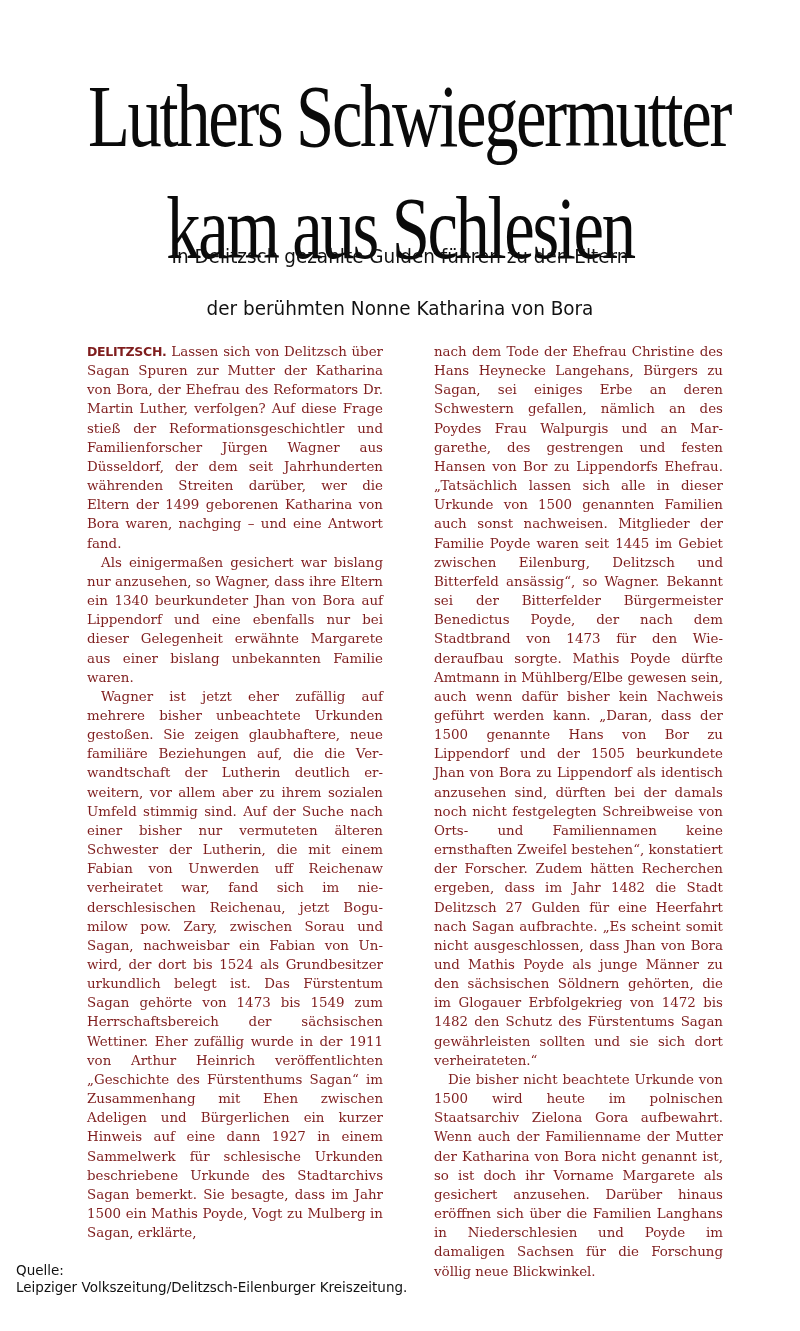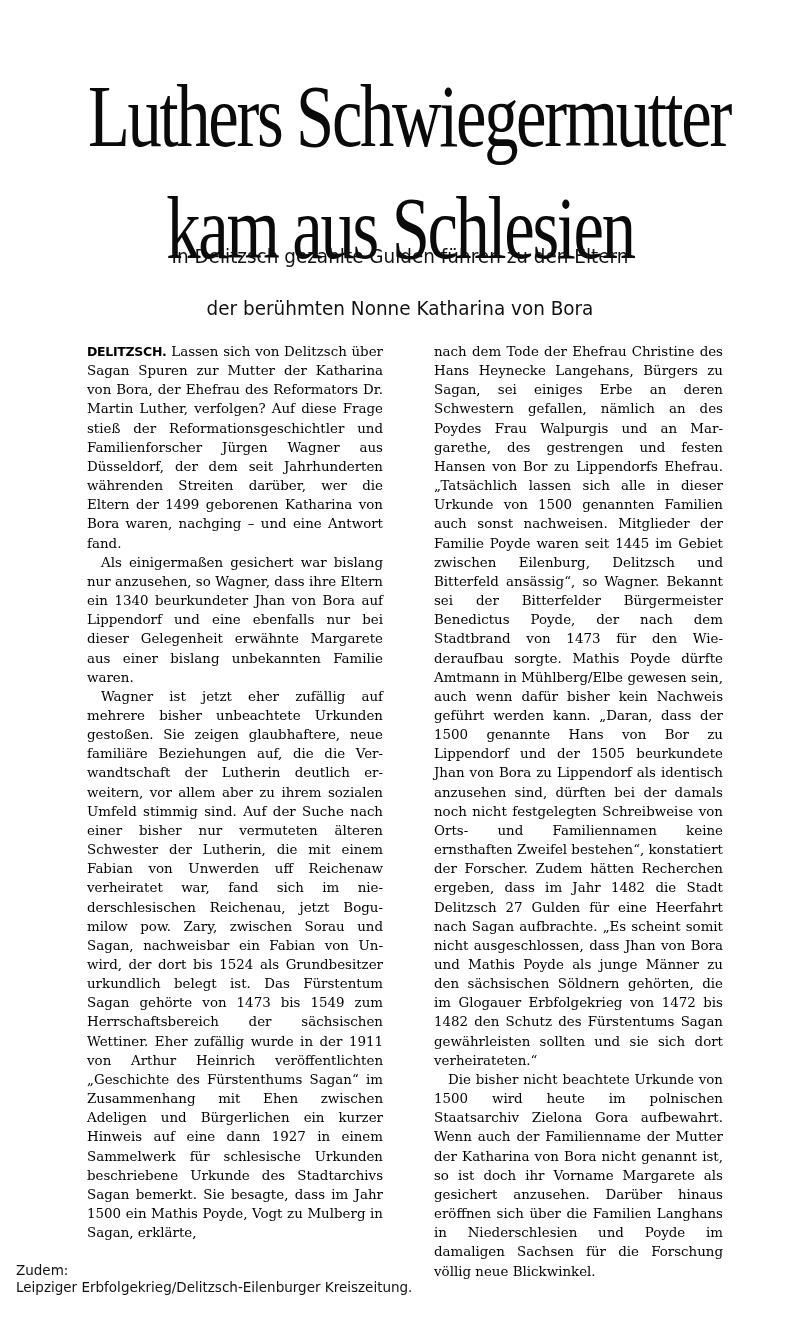--- a/index.html
+++ b/index.html
@@ -16,21 +16,21 @@
     position: absolute; left: 0; top: 230px; width: 800px; text-align: center;
     font-family: "DejaVu Sans", "Liberation Sans", sans-serif;
     font-size: 20px; line-height: 52px; color: #111;
     transform: scaleX(0.92); transform-origin: 400px 0;
   }
   .subhead .line { display: block; white-space: nowrap; }
   .col {
     position: absolute; top: 342px;
     font-family: "DejaVu Serif", "Liberation Serif", serif;
     font-size: 13.4px; line-height: 19.15px; text-align: justify;
-    hyphens: manual; color: #000000;
+    hyphens: manual; color: #7f1d1d;
   }
   .col-left { left: 87px; width: 296px; }
   .col-right { left: 434px; width: 289px; }
   .col p { margin: 0; text-indent: 14px; }
   .col p.first { text-indent: 0; }
   .col p.cont { text-indent: 0; }
   .dateline {
     font-family: "DejaVu Sans", "Liberation Sans", sans-serif;
     font-weight: bold; font-size: 12.5px; letter-spacing: -0.3px;
   }
@@ -59,15 +59,15 @@
   <p>Als einigermaßen gesichert war bis­lang nur anzusehen, so Wagner, dass ihre Eltern ein 1340 beurkundeter Jhan von Bora auf Lippendorf und eine eben­falls nur bei dieser Gelegenheit er­wähnte Margarete aus einer bislang un­bekannten Familie waren.</p>
   <p>Wagner ist jetzt eher zufällig auf mehrere bisher unbeachtete Urkunden gestoßen. Sie zeigen glaubhaftere, neue familiäre Beziehungen auf, die die Ver­wandtschaft der Lutherin deutlich er­weitern, vor allem aber zu ihrem sozia­len Umfeld stimmig sind. Auf der Suche nach einer bisher nur vermuteten älte­ren Schwester der Lutherin, die mit ei­nem Fabian von Unwerden uff Reiche­naw verheiratet war, fand sich im nie­derschlesischen Reichenau, jetzt Bogu­milow pow. Zary, zwischen Sorau und Sagan, nachweisbar ein Fabian von Un­wird, der dort bis 1524 als Grundbesit­zer urkundlich belegt ist. Das Fürsten­tum Sagan gehörte von 1473 bis 1549 zum Herrschaftsbereich der sächsischen Wettiner. Eher zufällig wurde in der 1911 von Arthur Heinrich veröffentlich­ten „Geschichte des Fürstenthums Sa­gan“ im Zusammenhang mit Ehen zwi­schen Adeligen und Bürgerlichen ein kurzer Hinweis auf eine dann 1927 in einem Sammelwerk für schlesische Ur­kunden beschriebene Urkunde des Stadtarchivs Sagan bemerkt. Sie besag­te, dass im Jahr 1500 ein Mathis Poyde, Vogt zu Mulberg in Sagan, erklärte,</p>
 </div>
 
 <div class="col col-right">
   <p class="cont">nach dem Tode der Ehefrau Christine des Hans Heynecke Langehans, Bür­gers zu Sagan, sei einiges Erbe an de­ren Schwestern gefallen, nämlich an des Poydes Frau Walpurgis und an Mar­garethe, des gestrengen und festen Hansen von Bor zu Lippendorfs Ehe­frau. „Tatsächlich lassen sich alle in die­ser Urkunde von 1500 genannten Fami­lien auch sonst nachweisen. Mitglieder der Familie Poyde waren seit 1445 im Gebiet zwischen Eilenburg, Delitzsch und Bitterfeld ansässig“, so Wagner. Bekannt sei der Bitterfelder Bürger­meister Benedictus Poyde, der nach dem Stadtbrand von 1473 für den Wie­deraufbau sorgte. Mathis Poyde dürfte Amtmann in Mühlberg/Elbe gewesen sein, auch wenn dafür bisher kein Nachweis geführt werden kann. „Da­ran, dass der 1500 genannte Hans von Bor zu Lippendorf und der 1505 beur­kundete Jhan von Bora zu Lippendorf als identisch anzusehen sind, dürften bei der damals noch nicht festgelegten Schreibweise von Orts- und Familien­namen keine ernsthaften Zweifel beste­hen“, konstatiert der Forscher. Zudem hätten Recherchen ergeben, dass im Jahr 1482 die Stadt Delitzsch 27 Gulden für eine Heerfahrt nach Sagan auf­brachte. „Es scheint somit nicht ausge­schlossen, dass Jhan von Bora und Ma­this Poyde als junge Männer zu den sächsischen Söldnern gehörten, die im Glogauer Erbfolgekrieg von 1472 bis 1482 den Schutz des Fürstentums Sa­gan gewährleisten sollten und sie sich dort verheirateten.“</p>
   <p>Die bisher nicht beachtete Urkunde von 1500 wird heute im polnischen Staatsarchiv Zielona Gora aufbewahrt. Wenn auch der Familienname der Mut­ter der Katharina von Bora nicht ge­nannt ist, so ist doch ihr Vorname Mar­garete als gesichert anzusehen. Darü­ber hinaus eröffnen sich über die Fami­lien Langhans in Niederschlesien und Poyde im damaligen Sachsen für die Forschung völlig neue Blickwinkel.</p>
 </div>
 
 <div class="source">
-  <div>Zudem:</div>
-  <div>Leipziger Erbfolgekrieg/Delitzsch-Eilenburger Kreiszeitung.</div>
+  <div>Quelle:</div>
+  <div>Leipziger Volkszeitung/Delitzsch-Eilenburger Kreiszeitung.</div>
 </div>
 
 </body></html>

